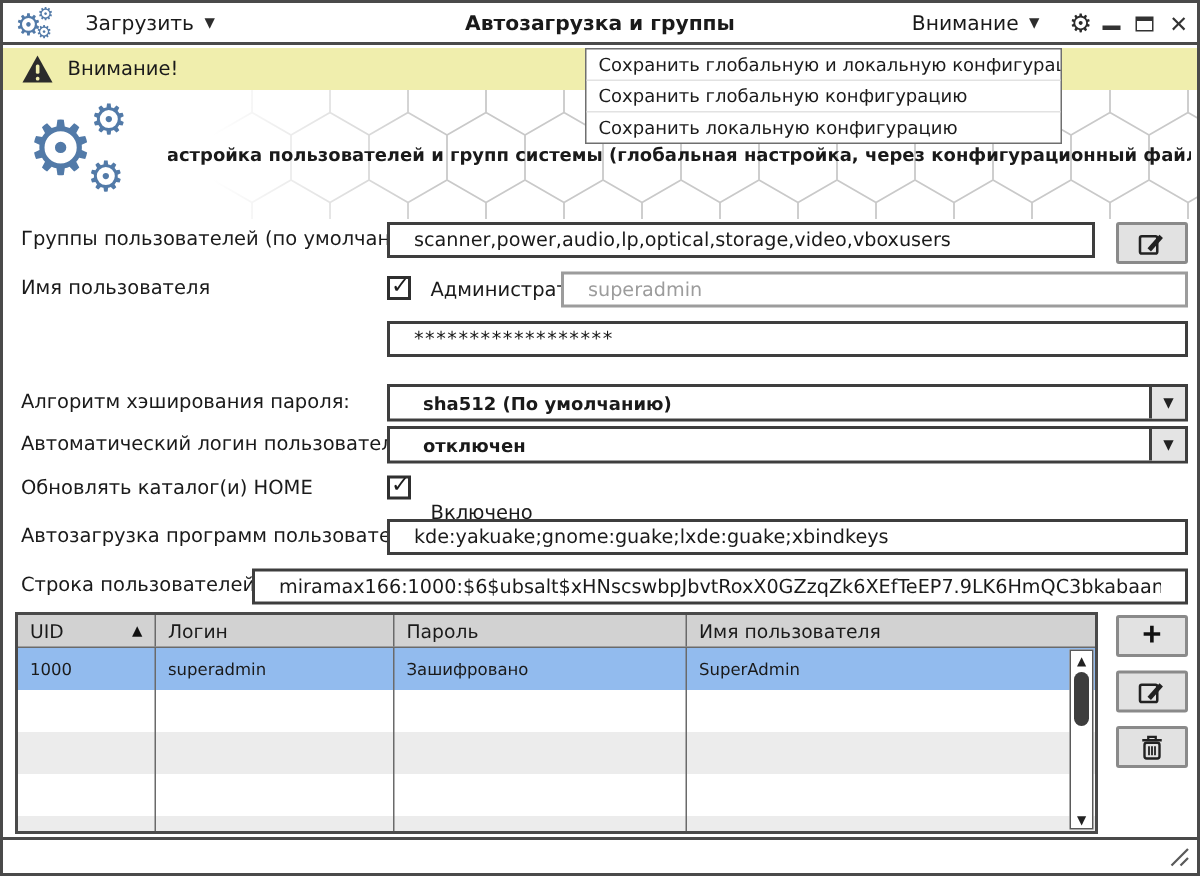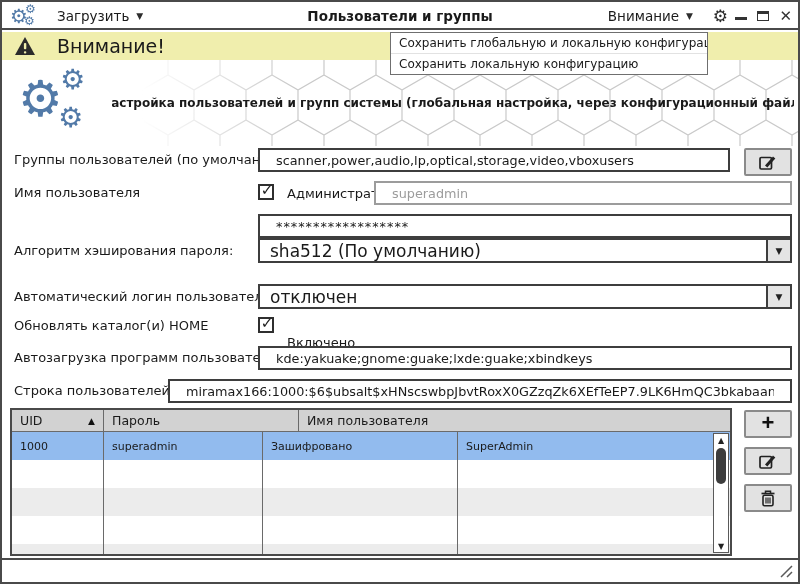--- a/index.html
+++ b/index.html
@@ -21,42 +21,42 @@
   .menu-save{right:105px;}
   .caret{font-size:9px;color:#2d2d2d;}
   .tb-title{position:absolute;left:200px;right:200px;top:0;height:28px;display:flex;align-items:center;justify-content:center;font-size:13.5px;font-weight:600;}
   .tb-gear{position:absolute;right:70px;top:0;height:28px;display:flex;align-items:center;font-size:17px;color:#2b2b2b;}
   .winctl{position:absolute;right:6px;top:0;height:28px;display:flex;align-items:center;gap:10px;}
   .wc-min{width:12px;height:3px;background:#333;margin-top:4px;}
   .wc-max{width:12px;height:10px;border:1.6px solid #333;border-top:3.4px solid #333;background:#fff;}
   .wc-close{font-size:15px;font-weight:600;color:#333;line-height:1;}
   
   .warnbar{position:absolute;left:0;right:0;top:30px;height:28px;background:#f0eead;display:flex;align-items:center;padding-left:12px;gap:9px;}
-  .warn-text{font-size:19px;margin-left:12px;}
+  .warn-text{font-size:13px;}
   
   .savemenu{position:absolute;left:388px;top:30px;width:318px;background:#fff;border:1px solid #6f6f6f;z-index:40;}
   .savemenu .mi{font-size:12px;padding:2px 8px;line-height:16px;white-space:nowrap;overflow:hidden;border-bottom:1px solid #e2e2e2;}
   .savemenu .mi:last-child{border-bottom:none;}
   
   .header{position:absolute;left:0;right:0;top:58px;height:86px;background:#fff;}
   .hexwrap{position:absolute;left:140px;top:0;width:656px;height:86px;}
   .hexfade{position:absolute;left:140px;top:0;width:150px;height:86px;background:linear-gradient(to right,#ffffff,rgba(255,255,255,0));}
   .hd-logo{position:absolute;left:16px;top:6px;width:96px;height:74px;}
   .hd-logo .g1{font-size:50px;left:0;top:8px;}
   .hd-logo .g2{font-size:28px;left:42px;top:0px;}
   .hd-logo .g3{font-size:28px;left:40px;top:38px;}
   .hd-title{position:absolute;left:110px;right:4px;top:0;height:86px;display:flex;align-items:center;justify-content:center;font-size:12px;font-weight:700;white-space:nowrap;overflow:hidden;}
   
   .row{position:absolute;left:0;right:0;}
   .lbl{position:absolute;left:12px;font-size:13px;white-space:nowrap;}
   .tfield{position:absolute;height:24px;border:2px solid #3e3e3e;background:#fff;
     font-family:"DejaVu Sans",sans-serif;font-size:12.8px;color:#1a1a1a;padding:0 16px;outline:none;}
   .tfield:disabled{border-color:#9c9c9c;color:#9c9c9c;-webkit-text-fill-color:#9c9c9c;background:#fff;}
   .combo{position:absolute;height:25px;border:2px solid #3e3e3e;background:#fff;display:flex;align-items:center;}
-  .combo .cv{flex:1;font-size:17px;padding-left:10px;white-space:nowrap;overflow:hidden;}
+  .combo .cv{flex:1;font-size:12px;padding-left:22px;white-space:nowrap;overflow:hidden;font-weight:bold;}
   .combo .cbtn{width:24px;height:100%;background:#e4e4e4;border-left:2px solid #3e3e3e;display:flex;align-items:center;justify-content:center;font-size:9px;color:#222;}
   .chk{display:inline-flex;width:16px;height:16px;border:2px solid #2f2f2f;background:#fff;align-items:center;justify-content:center;}
   .chk .mk{font-size:15px;font-weight:700;line-height:1;position:relative;top:-2px;left:1px;color:#1c1c1c;}
   .chklbl{font-size:13px;margin-left:7px;}
   .sqbtn{position:absolute;width:48px;height:28px;background:#e2e2e2;border:2px solid #8a8a8a;border-radius:2px;display:flex;align-items:center;justify-content:center;padding:0;}
   .sqbtn svg{display:block;}
   .plus{font-size:22px;font-weight:700;color:#111;line-height:1;margin-top:-2px;}
   
   .utable{position:absolute;left:8px;top:406px;width:722px;height:148px;border:2px solid #4a4a4a;background:#fff;overflow:hidden;}
   .trow{display:flex;width:100%;}
@@ -87,21 +87,21 @@
   <div class="titlebar">
     <div class="tb-logo">
       <span class="gear g1">⚙</span>
       <span class="gear g2">⚙</span>
       <span class="gear g3">⚙</span>
     </div>
     <div class="menu-btn menu-load">
       <span>Загрузить</span>
       <span class="caret">▼</span>
     </div>
-    <div class="tb-title">Пользователи и группы</div>
+    <div class="tb-title">Автозагрузка и группы</div>
     <div class="menu-btn menu-save">
       <span>Внимание</span>
       <span class="caret">▼</span>
     </div>
     <div class="tb-gear">
       <span>⚙</span>
     </div>
     <div class="winctl">
       <span class="wc-min"></span>
       <span class="wc-max"></span>
@@ -133,20 +133,21 @@
     <div class="hd-logo">
       <span class="gear g1">⚙</span>
       <span class="gear g2">⚙</span>
       <span class="gear g3">⚙</span>
     </div>
     <div class="hd-title">Настройка пользователей и групп системы (глобальная настройка, через конфигурационный файл)</div>
   </div>
 
   <div class="savemenu">
     <div class="mi">Сохранить глобальную и локальную конфигурацию</div>
+    <div class="mi">Сохранить глобальную конфигурацию</div>
     <div class="mi">Сохранить локальную конфигурацию</div>
   </div>
 
   <div class="row" style="top:144px;height:28px;">
     <span class="lbl" style="top:6px;">Группы пользователей (по умолчанию)</span>
     <input class="tfield" style="left: 256px; width: 472px; top: 2px;" type="text" value="scanner,power,audio,lp,optical,storage,video,vboxusers">
     <button class="sqbtn" style="left:742px;top:2px;">
       <svg width="22" height="20">
         <rect x="3" y="5.5" width="11.5" height="11.5" rx="1.2" fill="none" stroke="#222" stroke-width="1.7"></rect>
         <path d="M8 13.5 L16 4.5 L18.3 6.6 L10.3 15.6 Z" fill="#222"></path>
@@ -160,21 +161,21 @@
       <span class="mk">✓</span>
     </span>
     <span class="chklbl" style="position:absolute;left:278px;top:7px;">Администратор</span>
     <input class="tfield" style="left: 372px; width: 418px; top: 2px;" type="text" disabled="" value="superadmin">
   </div>
 
   <div class="row" style="top:210px;height:28px;">
     <input class="tfield" style="left: 256px; width: 534px; top: 2px; letter-spacing: 1px;" type="text" value="******************">
   </div>
 
-  <div class="row" style="top:234px;height:29px;">
+  <div class="row" style="top:252px;height:29px;">
     <span class="lbl" style="top:7px;">Алгоритм хэширования пароля:</span>
     <div class="combo" style="left:256px;width:534px;top:2px;">
       <span class="cv">sha512 (По умолчанию)</span>
       <span class="cbtn">
           <span>▼</span>
         </span>
     </div>
   </div>
 
   <div class="row" style="top:280px;height:29px;">
@@ -204,20 +205,21 @@
     <span class="lbl" style="top:6px;">Строка пользователей:</span>
     <input class="tfield" style="left: 166px; width: 624px; top: 2px;" type="text" value="miramax166:1000:$6$ubsalt$xHNscswbpJbvtRoxX0GZzqZk6XEfTeEP7.9LK6HmQC3bkabaan0QgL3N">
   </div>
 
   <div class="utable">
     <div class="trow thead">
       <div class="tc c0">
         <span>UID</span>
         <span class="sort">▲</span>
       </div>
+      <div class="tc c1">Логин</div>
       <div class="tc c2">Пароль</div>
       <div class="tc c3">Имя пользователя</div>
     </div>
     <div class="trow drow sel">
       <div class="tc c0">1000</div>
       <div class="tc c1">superadmin</div>
       <div class="tc c2">Зашифровано</div>
       <div class="tc c3">SuperAdmin</div>
     </div>
     <div class="trow drow">

